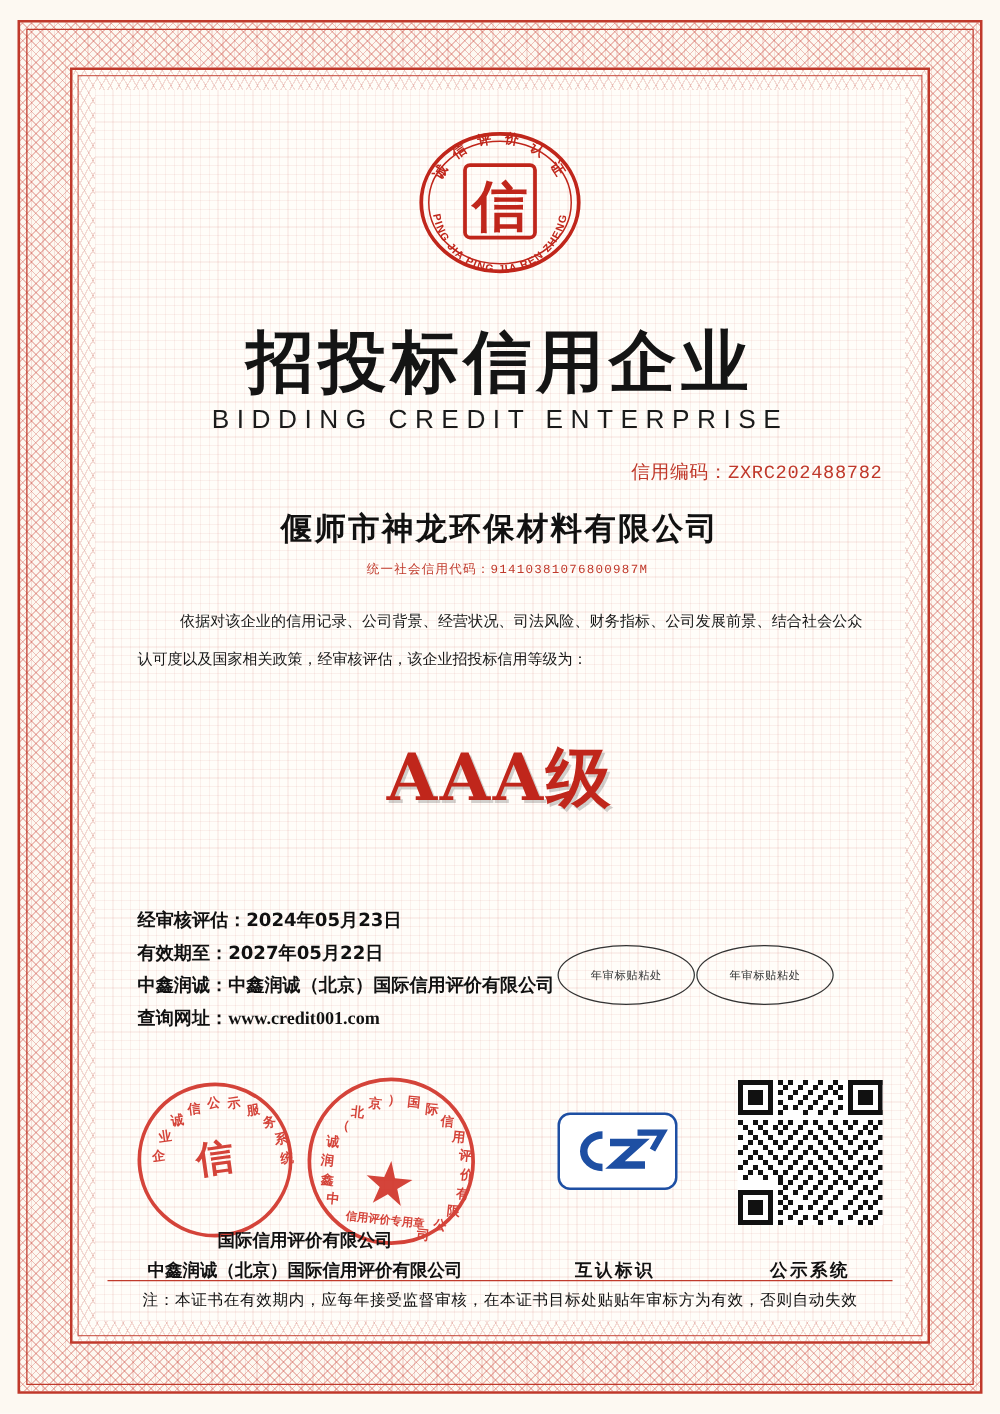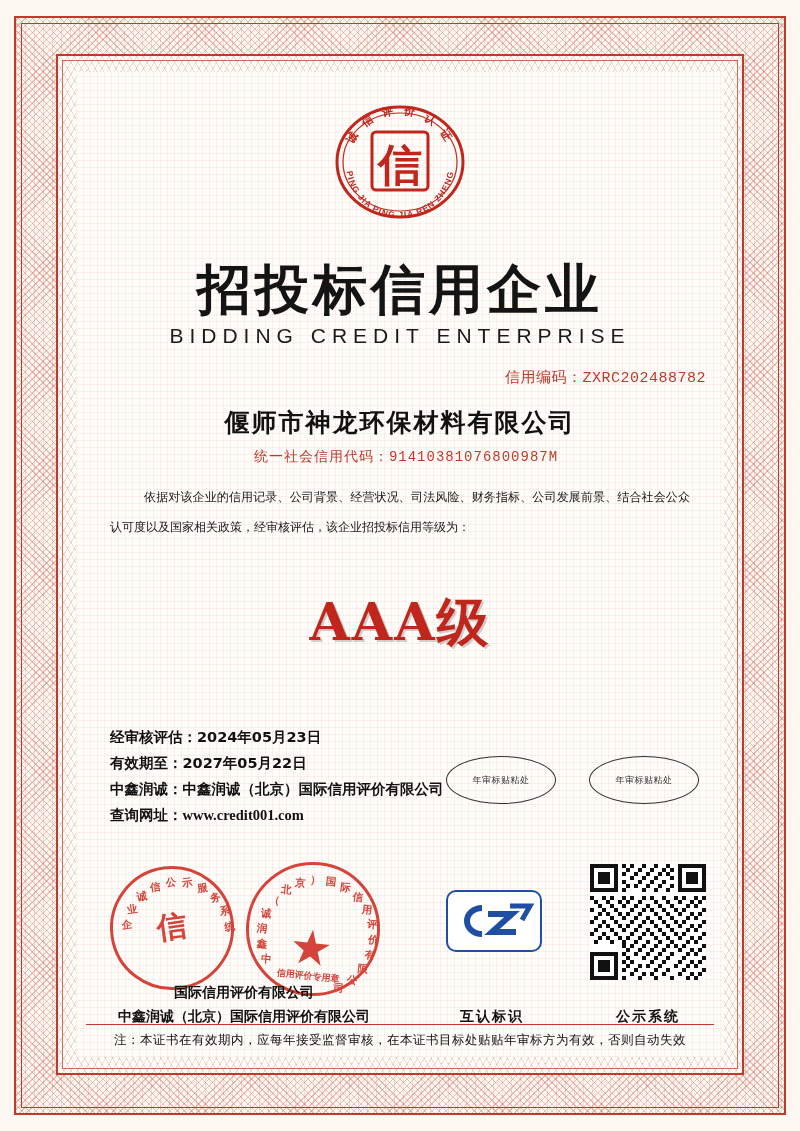--- a/index.html
+++ b/index.html
@@ -121,21 +121,21 @@
     font-family: "DejaVu Sans", "Liberation Sans", sans-serif;
     font-weight: bold;
     font-size: 25px;
     letter-spacing: 2px;
     color: #111;
   }
   .uscc {
     position: absolute;
     left: 12px; right: 0; top: 376px;
     text-align: center;
-    font-size: 14px;
+    font-size: 10px;
     color: #c0392b;
     letter-spacing: 1px;
   }
   .uscc .code {
     font-family: "Liberation Mono", "DejaVu Sans Mono", monospace;
   }
 
   .body-text {
     position: absolute;
     left: 34px; right: 34px; top: 410px;
@@ -183,21 +183,21 @@
   }
   .annual .hd {
     font-size: 15px;
     font-weight: bold;
     color: #111;
     letter-spacing: 1px;
   }
   .annual .ovals {
     margin-top: 12px;
     display: flex;
-    gap: 33px;
+    gap: 1px;
   }
   .oval {
     width: 108px; height: 46px;
     border: 1px solid #333;
     border-radius: 50%;
     display: flex; align-items: center; justify-content: center;
     font-size: 9px;
     color: #333;
     letter-spacing: .5px;
   }

